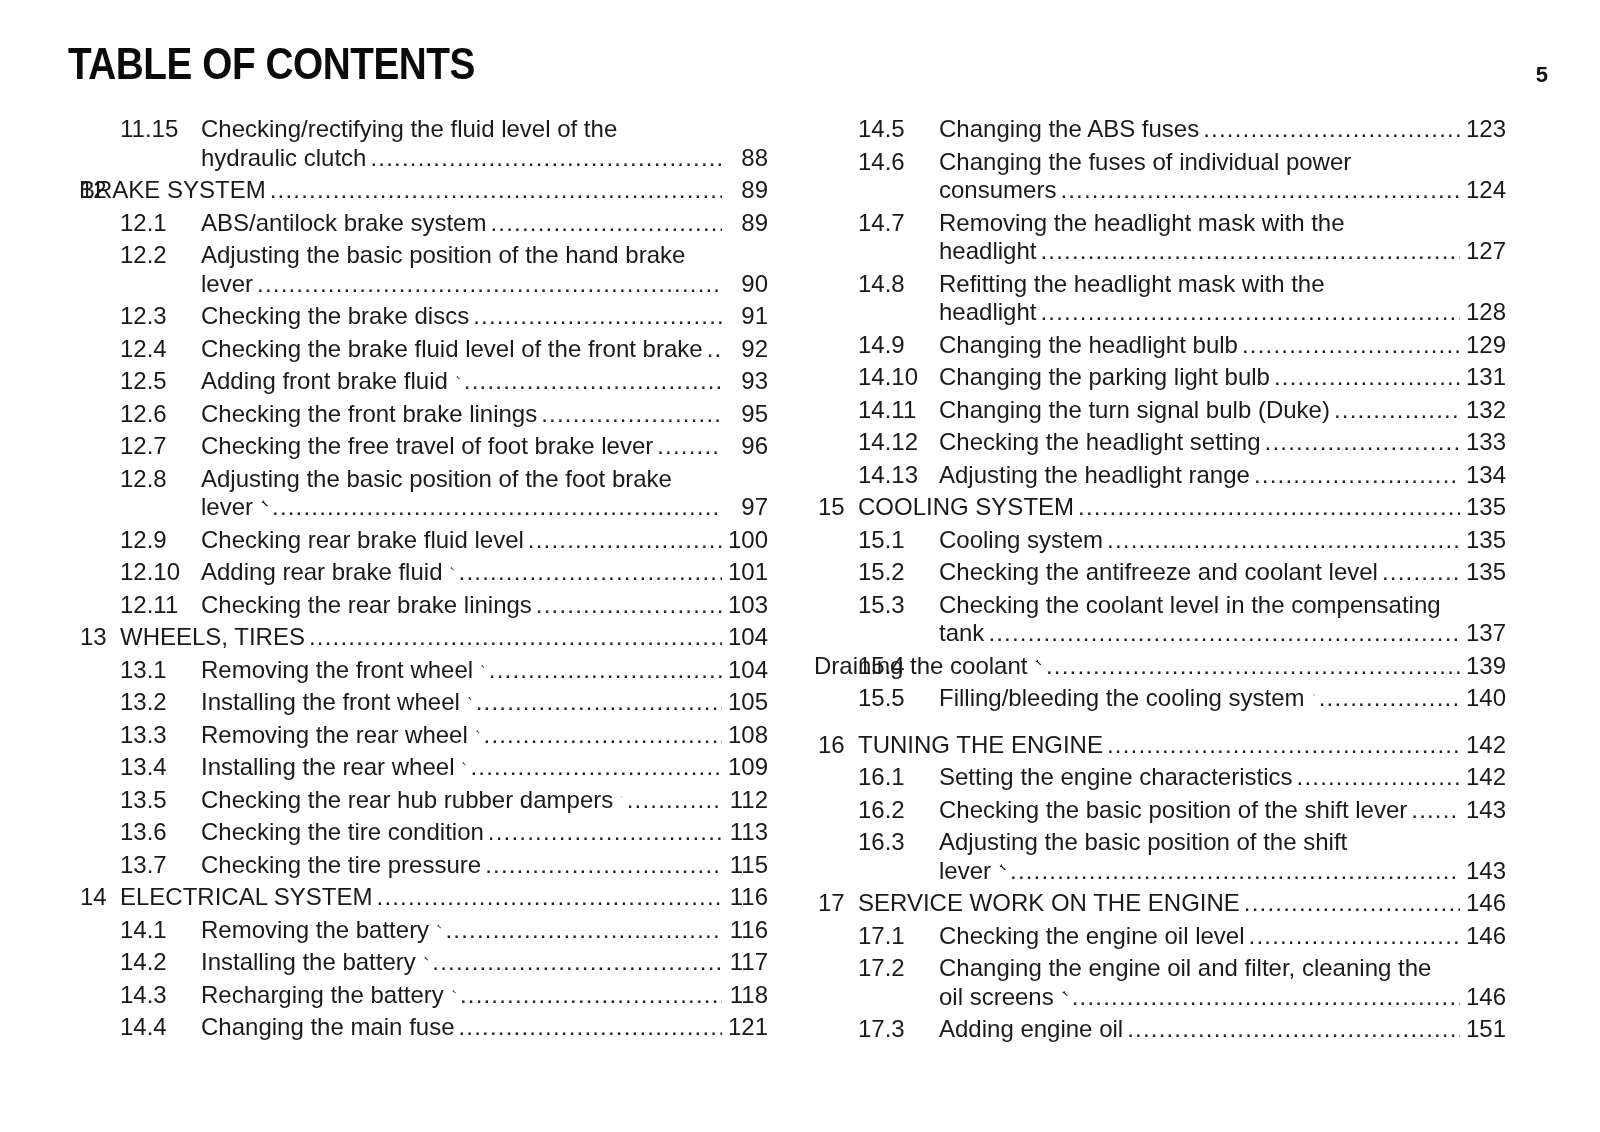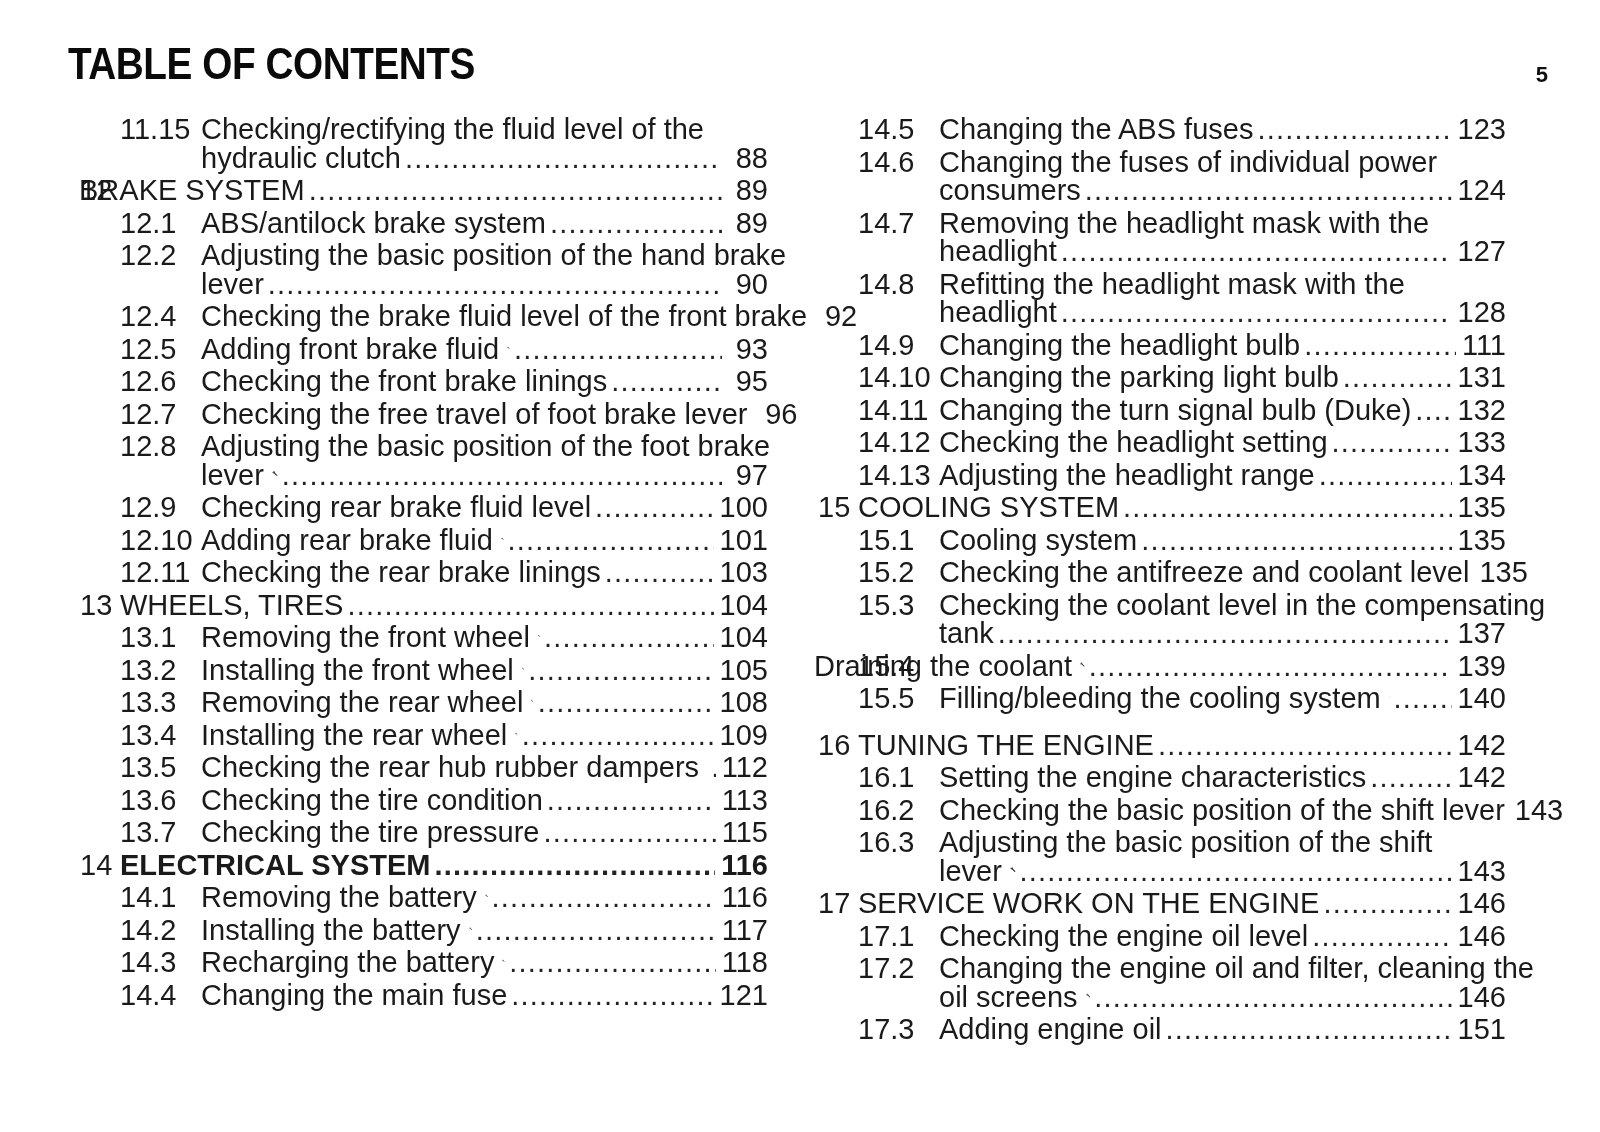--- a/index.html
+++ b/index.html
@@ -17,21 +17,21 @@
   }
   .page-number {
     position: absolute; right: 52px; top: 62px;
     font-family: "Liberation Sans", sans-serif; font-weight: bold; font-size: 22px;
     color: #111;
   }
   .col { position: absolute; top: 115px; width: 700px; }
   .col.left { left: 68px; }
   .col.right { left: 806px; }
   .entry {
-    position: relative; font-size: 29px; line-height: 28.5px;
+    position: relative; font-size: 24px; line-height: 28.5px;
     font-family: "Liberation Sans", sans-serif;
   }
   .entry .num { position: absolute; left: 0; top: 0; }
   .entry .body { display: flex; flex-wrap: nowrap; }
   .entry .line { display: flex; align-items: baseline; width: 100%; }
   .entry .txt { white-space: nowrap; transform-origin: left; }
   .dots {
     flex: 1 1 auto; overflow: hidden; white-space: nowrap;
     margin: 0 6px 0 4px; letter-spacing: 1.2px; color: #222;
   }
@@ -93,20 +93,30 @@
           <span class="txt">Adjusting the basic position of the hand brake</span>
         </div>
         <div class="line">
           <span class="txt">lever</span>
           <span class="dots"></span>
           <span class="pg">90</span>
         </div>
       </div>
     </div>
     <div class="entry row section">
+      <span class="num">12.3</span>
+      <div class="body" style="flex-direction: column;">
+        <div class="line">
+          <span class="txt">Checking the brake discs</span>
+          <span class="dots"></span>
+          <span class="pg">91</span>
+        </div>
+      </div>
+    </div>
+    <div class="entry row section">
       <span class="num">12.4</span>
       <div class="body" style="flex-direction: column;">
         <div class="line">
           <span class="txt">Checking the brake fluid level of the front brake</span>
           <span class="dots"></span>
           <span class="pg">92</span>
         </div>
       </div>
     </div>
     <div class="entry row section">
@@ -281,21 +291,21 @@
       <div class="body" style="flex-direction: column;">
         <div class="line">
           <span class="txt">Checking the tire pressure</span>
           <span class="dots"></span>
           <span class="pg">115</span>
         </div>
       </div>
     </div>
     <div class="entry row chapter">
       <span class="num">14</span>
-      <div class="body" style="flex-direction: column; font-weight: bold;">
+      <div class="body" style="flex-direction: column;">
         <div class="line">
           <span class="txt">ELECTRICAL SYSTEM</span>
           <span class="dots"></span>
           <span class="pg">116</span>
         </div>
       </div>
     </div>
     <div class="entry row section">
       <span class="num">14.1</span>
       <div class="body" style="flex-direction: column;">
@@ -395,21 +405,21 @@
           <span class="pg">128</span>
         </div>
       </div>
     </div>
     <div class="entry row section">
       <span class="num">14.9</span>
       <div class="body" style="flex-direction: column;">
         <div class="line">
           <span class="txt">Changing the headlight bulb</span>
           <span class="dots"></span>
-          <span class="pg">111</span>
+          <span class="pg">129</span>
         </div>
       </div>
     </div>
     <div class="entry row section">
       <span class="num">14.10</span>
       <div class="body" style="flex-direction: column;">
         <div class="line">
           <span class="txt">Changing the parking light bulb</span>
           <span class="dots"></span>
           <span class="pg">131</span>

